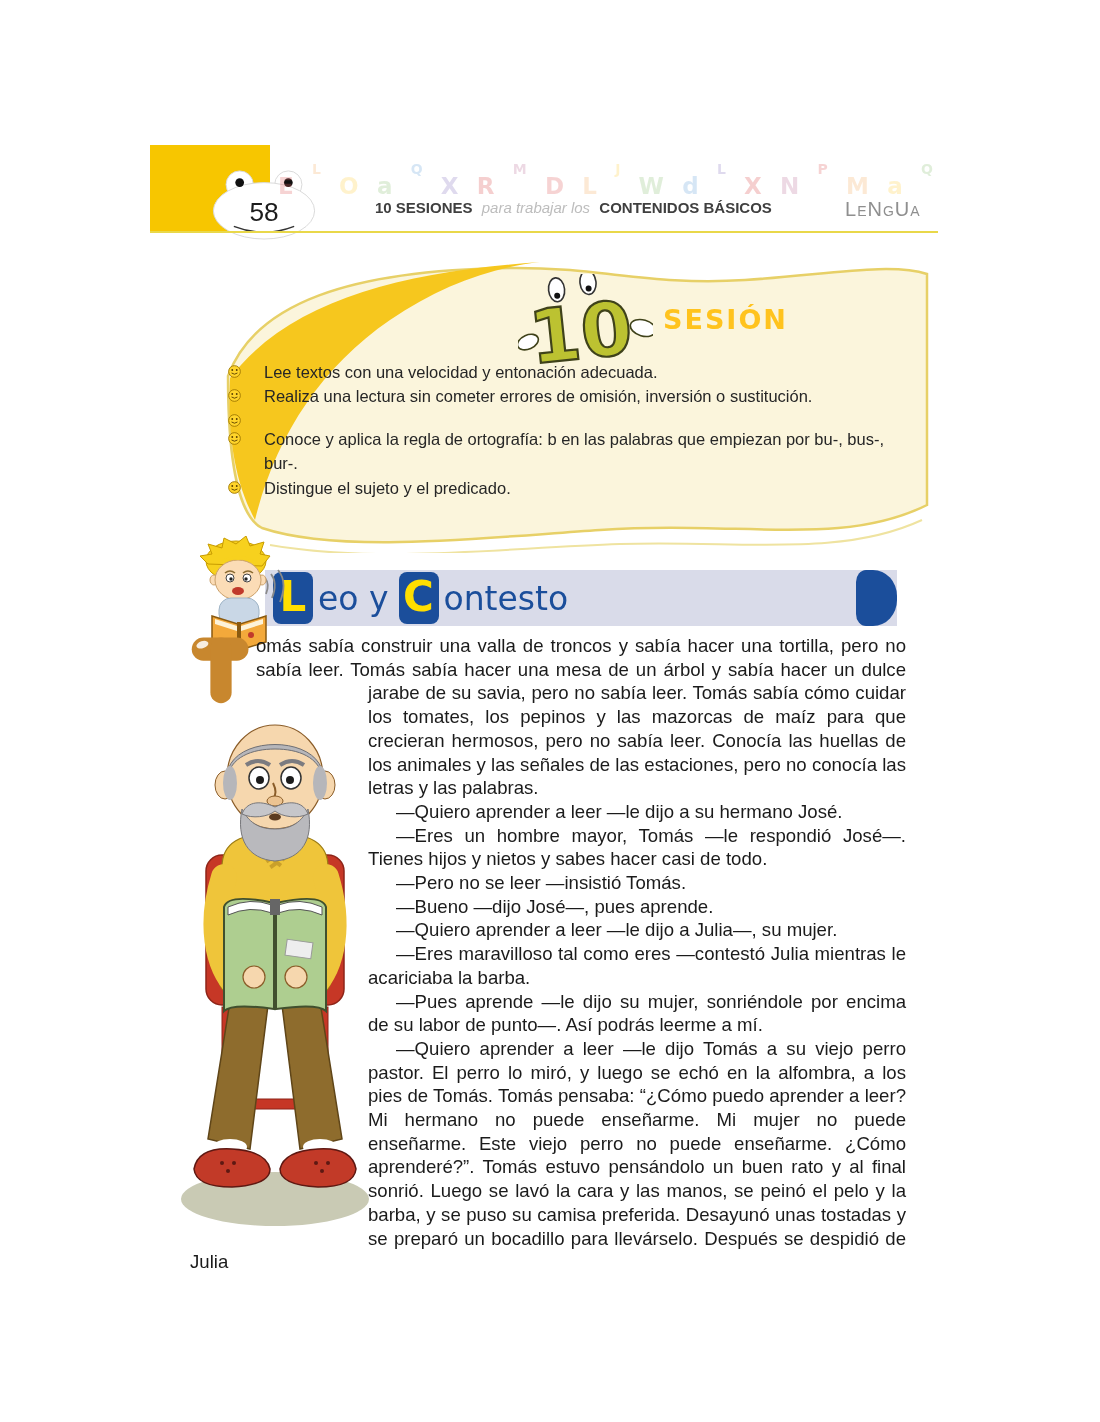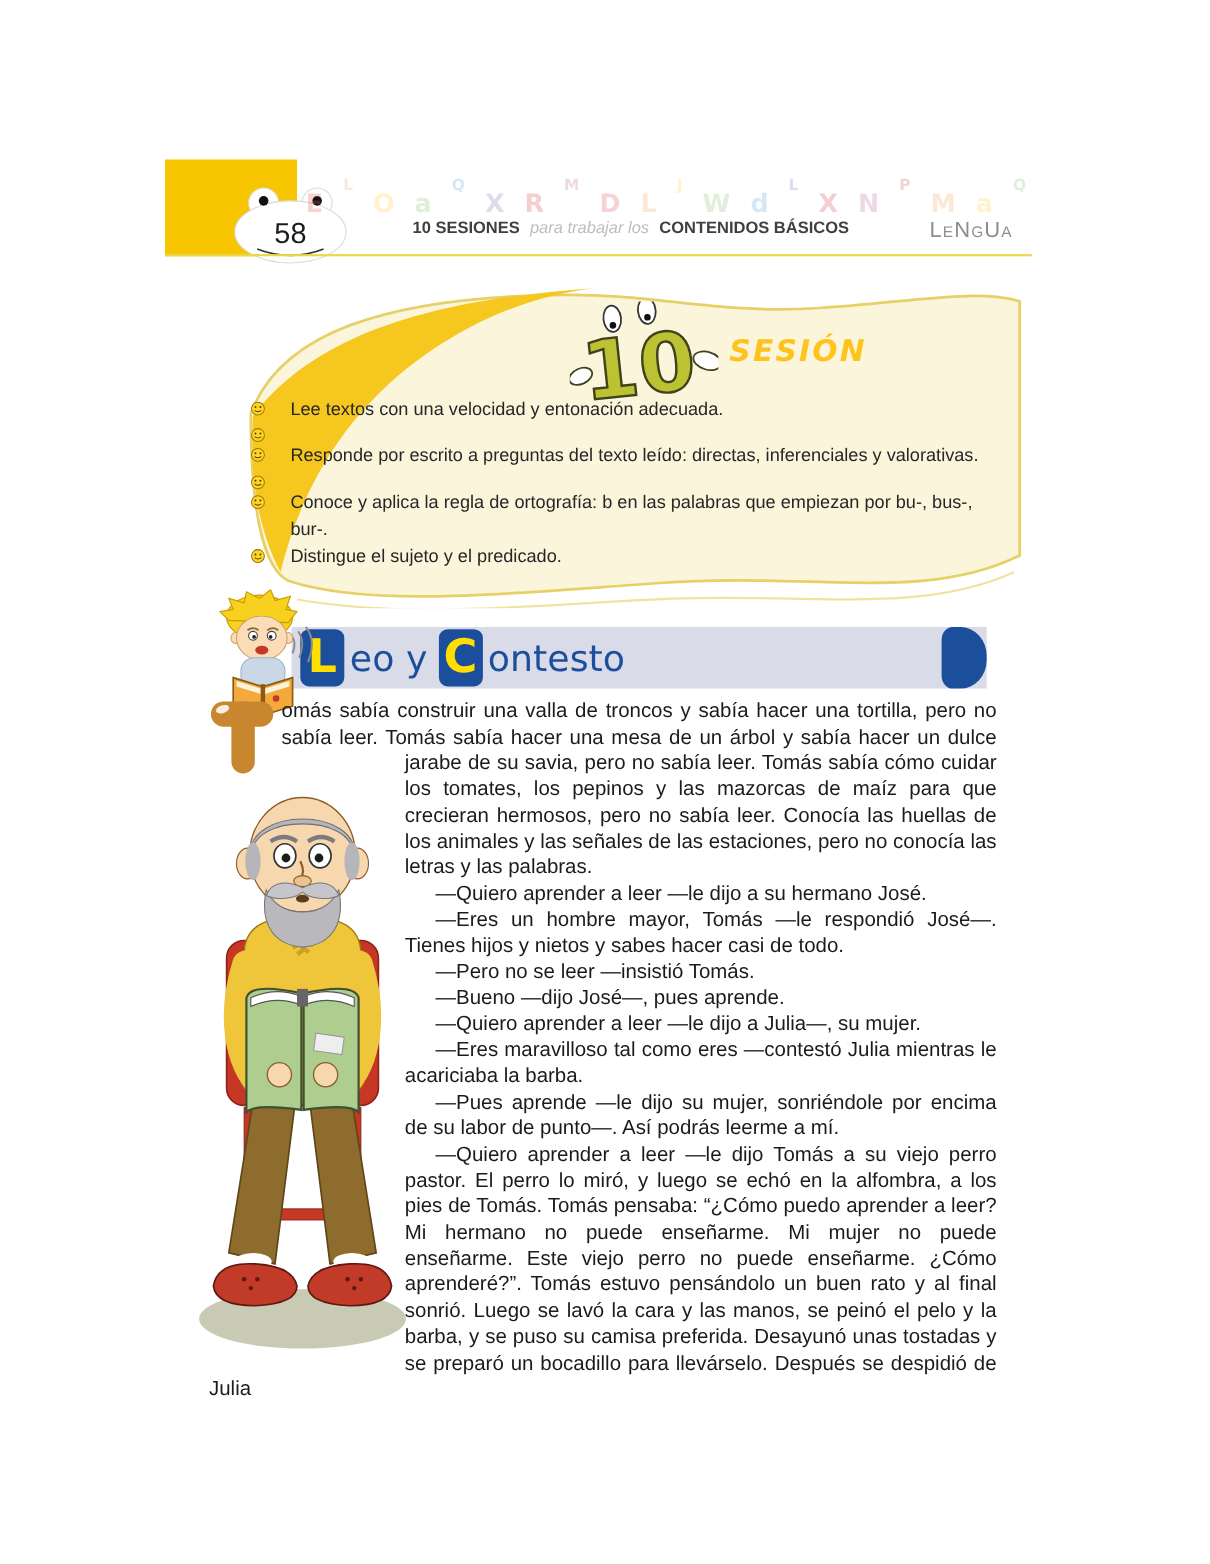--- a/index.html
+++ b/index.html
@@ -19,21 +19,21 @@
   .subject{position:absolute;left:845px;top:198px;color:#8f8f8f;letter-spacing:1px;white-space:nowrap;}
   .sub-big{font-size:20px;}
   .sub-small{font-size:14px;}
   .header-rule{position:absolute;left:150px;top:231px;width:788px;height:2px;background:#E9D84A;}
 
   
   .banner{position:absolute;left:200px;top:258px;width:735px;height:295px;}
   .banner svg.bg{position:absolute;left:0;top:0;}
   .session-head{position:absolute;left:318px;top:16px;display:flex;align-items:flex-start;}
   .session-label{margin:30px 0 0 10px;font-family:"DejaVu Sans",sans-serif;font-weight:bold;
-        font-size:27px;color:#FFC31E;letter-spacing:2px;font-style:italic;}
+        font-size:27px;color:#FFC31E;letter-spacing:2px;}
   .objectives{position:absolute;left:28px;top:102px;width:690px;margin:0;padding:0;list-style:none;}
   .objectives li{display:flex;gap:23px;font-size:16.5px;line-height:24.4px;color:#262626;}
   .smiley{flex:0 0 13px;margin-top:5px;}
 
   
   .leo-bar{position:absolute;left:265px;top:570px;width:632px;height:56px;background:#D9DBE9;}
   .leo-cap{position:absolute;left:591px;top:0;width:41px;height:56px;background:#1B4E9B;
         border-radius:10px 24px 24px 10px / 12px 26px 26px 12px;}
   .leo-title{position:absolute;left:8px;top:1px;height:54px;display:flex;align-items:center;}
   .big-letter{width:40px;height:52px;background:#1B4E9B;border-radius:8px;color:#FFDE00;
@@ -138,29 +138,21 @@
           </svg>
         <span>Lee textos con una velocidad y entonación adecuada.</span>
         </li>
       <li>
         <svg class="smiley" width="13" height="13" viewBox="0 0 14 14">
             <circle cx="7" cy="7" r="6.3" fill="#FFD42A" stroke="#A07800" stroke-width="1"></circle>
             <circle cx="4.6" cy="5.4" r="1" fill="#5a4000"></circle>
             <circle cx="9.4" cy="5.4" r="1" fill="#5a4000"></circle>
             <path d="M 3.8,8.6 Q 7,11.2 10.2,8.6" fill="none" stroke="#5a4000" stroke-width="1"></path>
           </svg>
-        </li>
-      <li>
-        <svg class="smiley" width="13" height="13" viewBox="0 0 14 14">
-            <circle cx="7" cy="7" r="6.3" fill="#FFD42A" stroke="#A07800" stroke-width="1"></circle>
-            <circle cx="4.6" cy="5.4" r="1" fill="#5a4000"></circle>
-            <circle cx="9.4" cy="5.4" r="1" fill="#5a4000"></circle>
-            <path d="M 3.8,8.6 Q 7,11.2 10.2,8.6" fill="none" stroke="#5a4000" stroke-width="1"></path>
-          </svg>
-        <span>Responde por escrito a preguntas del texto leído: directas, inferenciales y valorativas.</span>
+        <span>Realiza una lectura sin cometer errores de omisión, inversión o sustitución.</span>
         </li>
       <li>
         <svg class="smiley" width="13" height="13" viewBox="0 0 14 14">
             <circle cx="7" cy="7" r="6.3" fill="#FFD42A" stroke="#A07800" stroke-width="1"></circle>
             <circle cx="4.6" cy="5.4" r="1" fill="#5a4000"></circle>
             <circle cx="9.4" cy="5.4" r="1" fill="#5a4000"></circle>
             <path d="M 3.8,8.6 Q 7,11.2 10.2,8.6" fill="none" stroke="#5a4000" stroke-width="1"></path>
           </svg>
         </li>
       <li>

